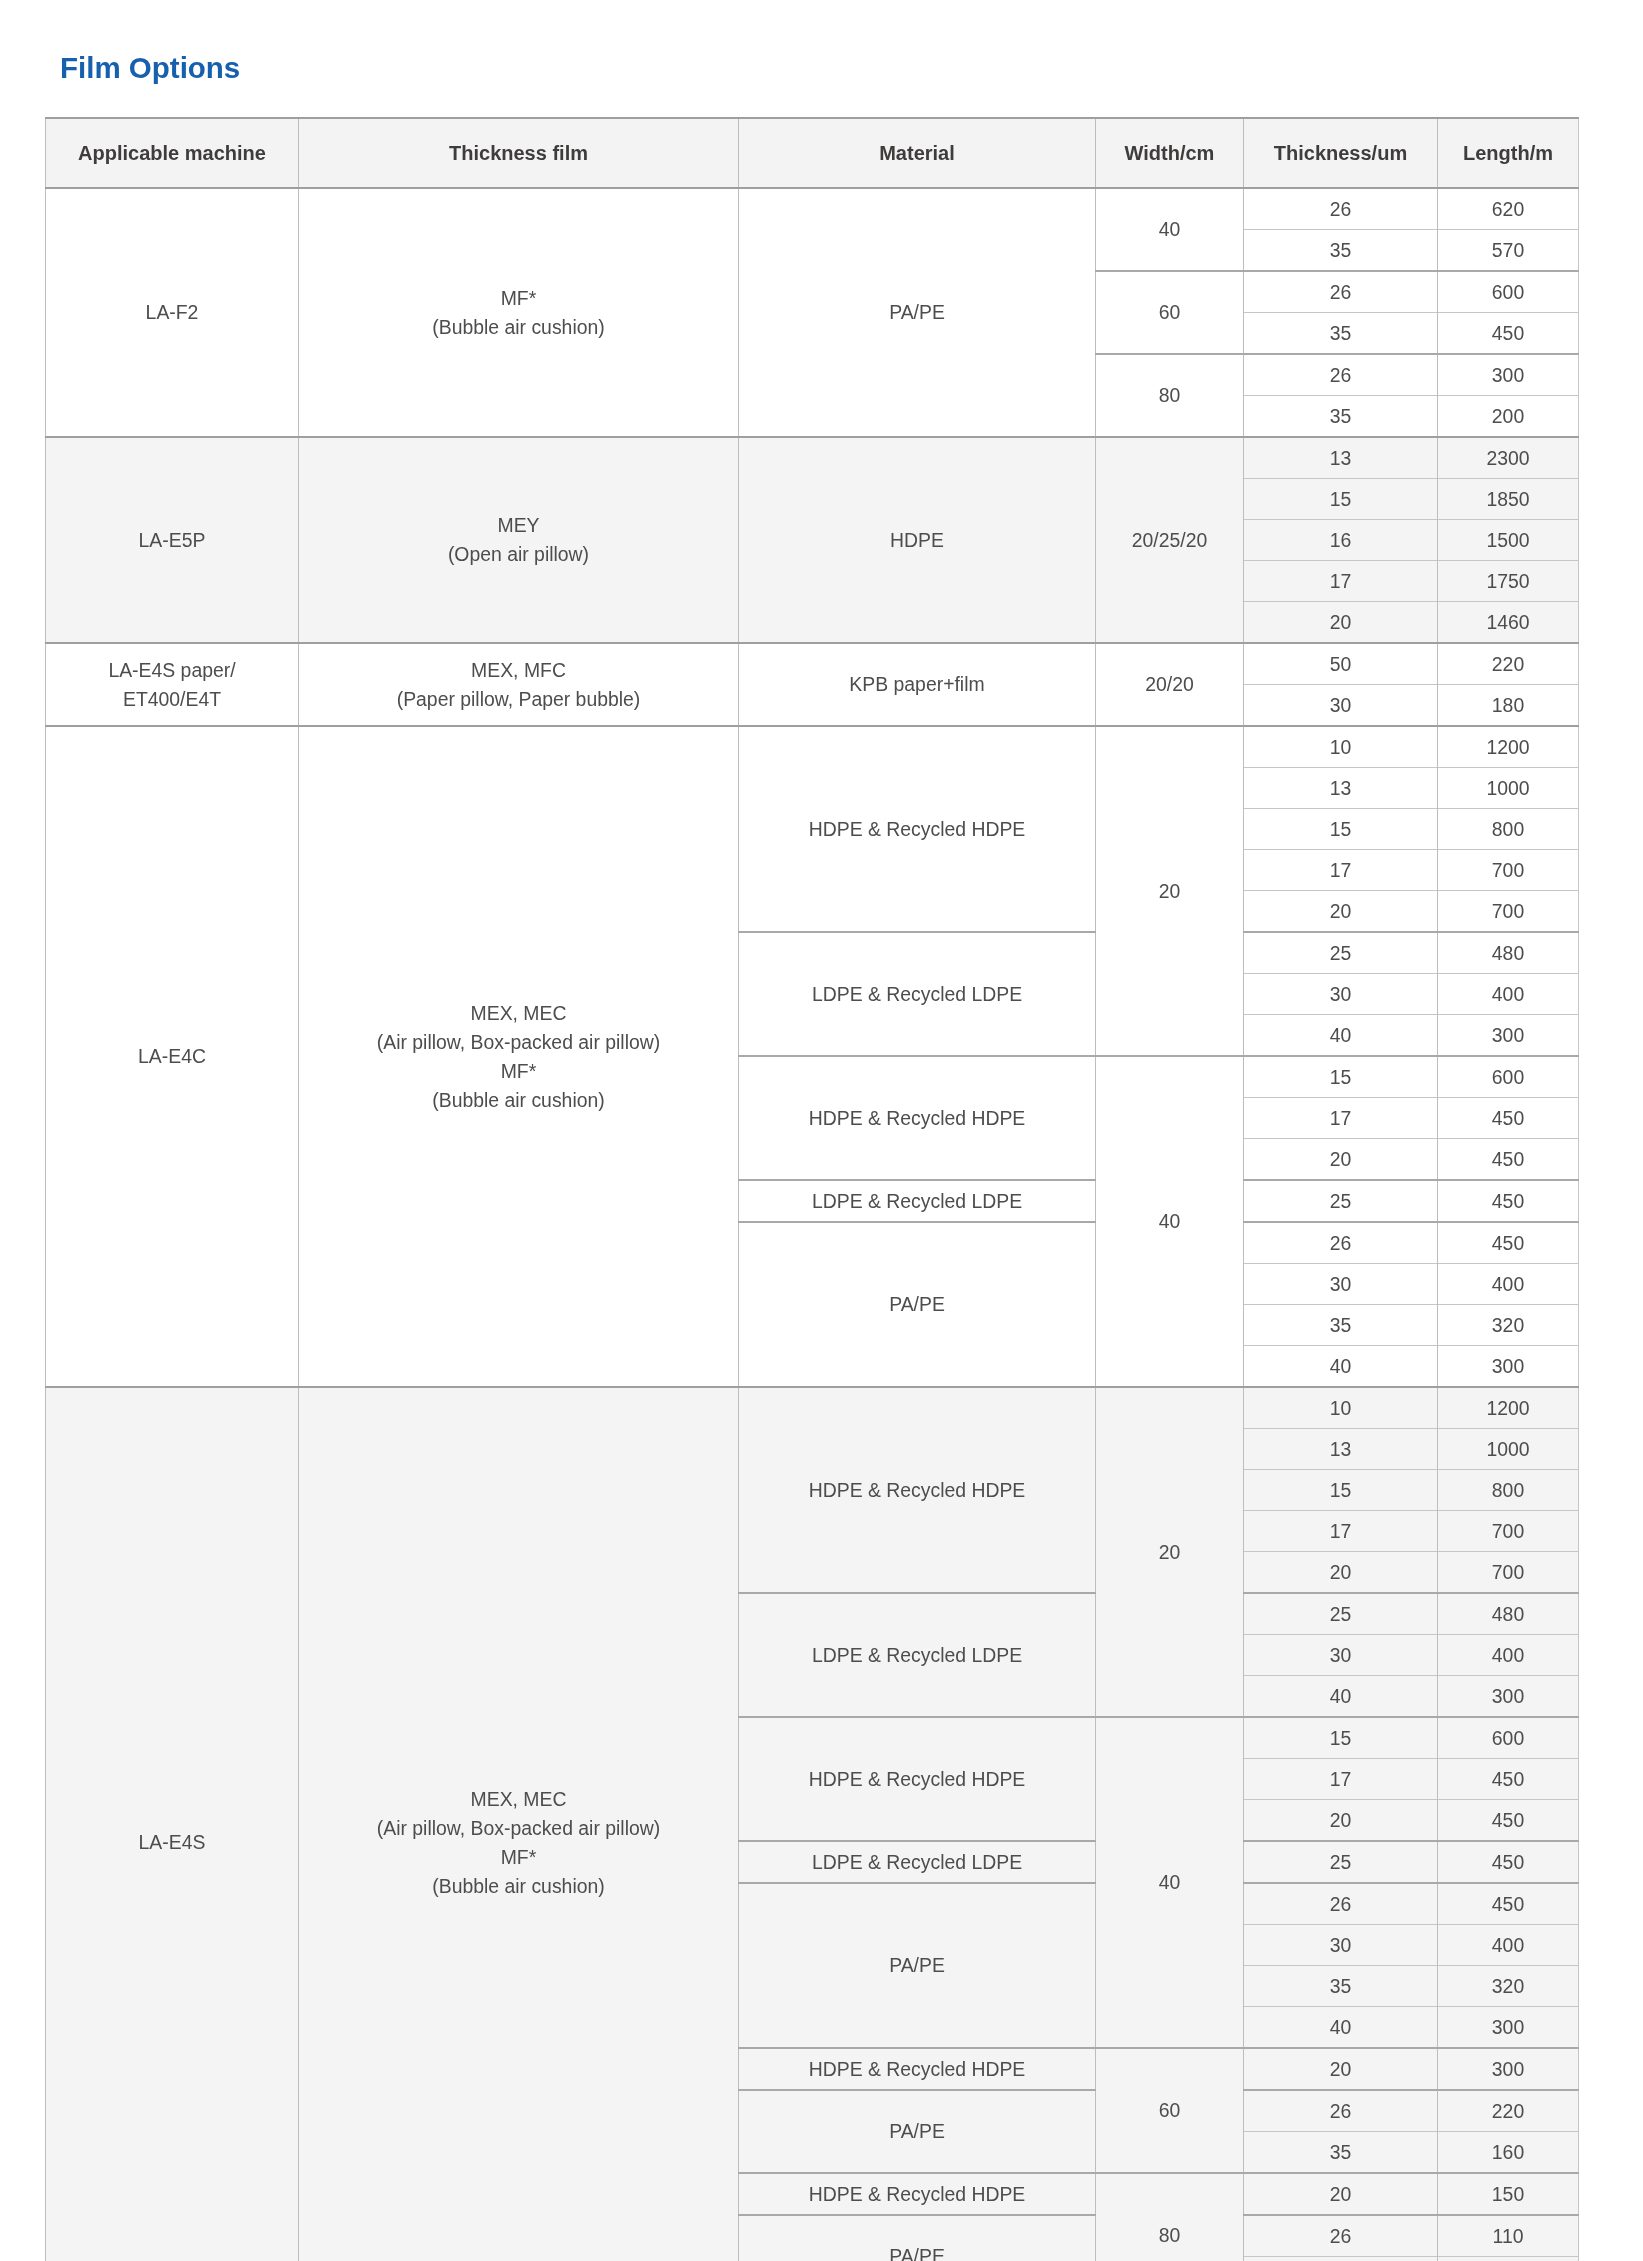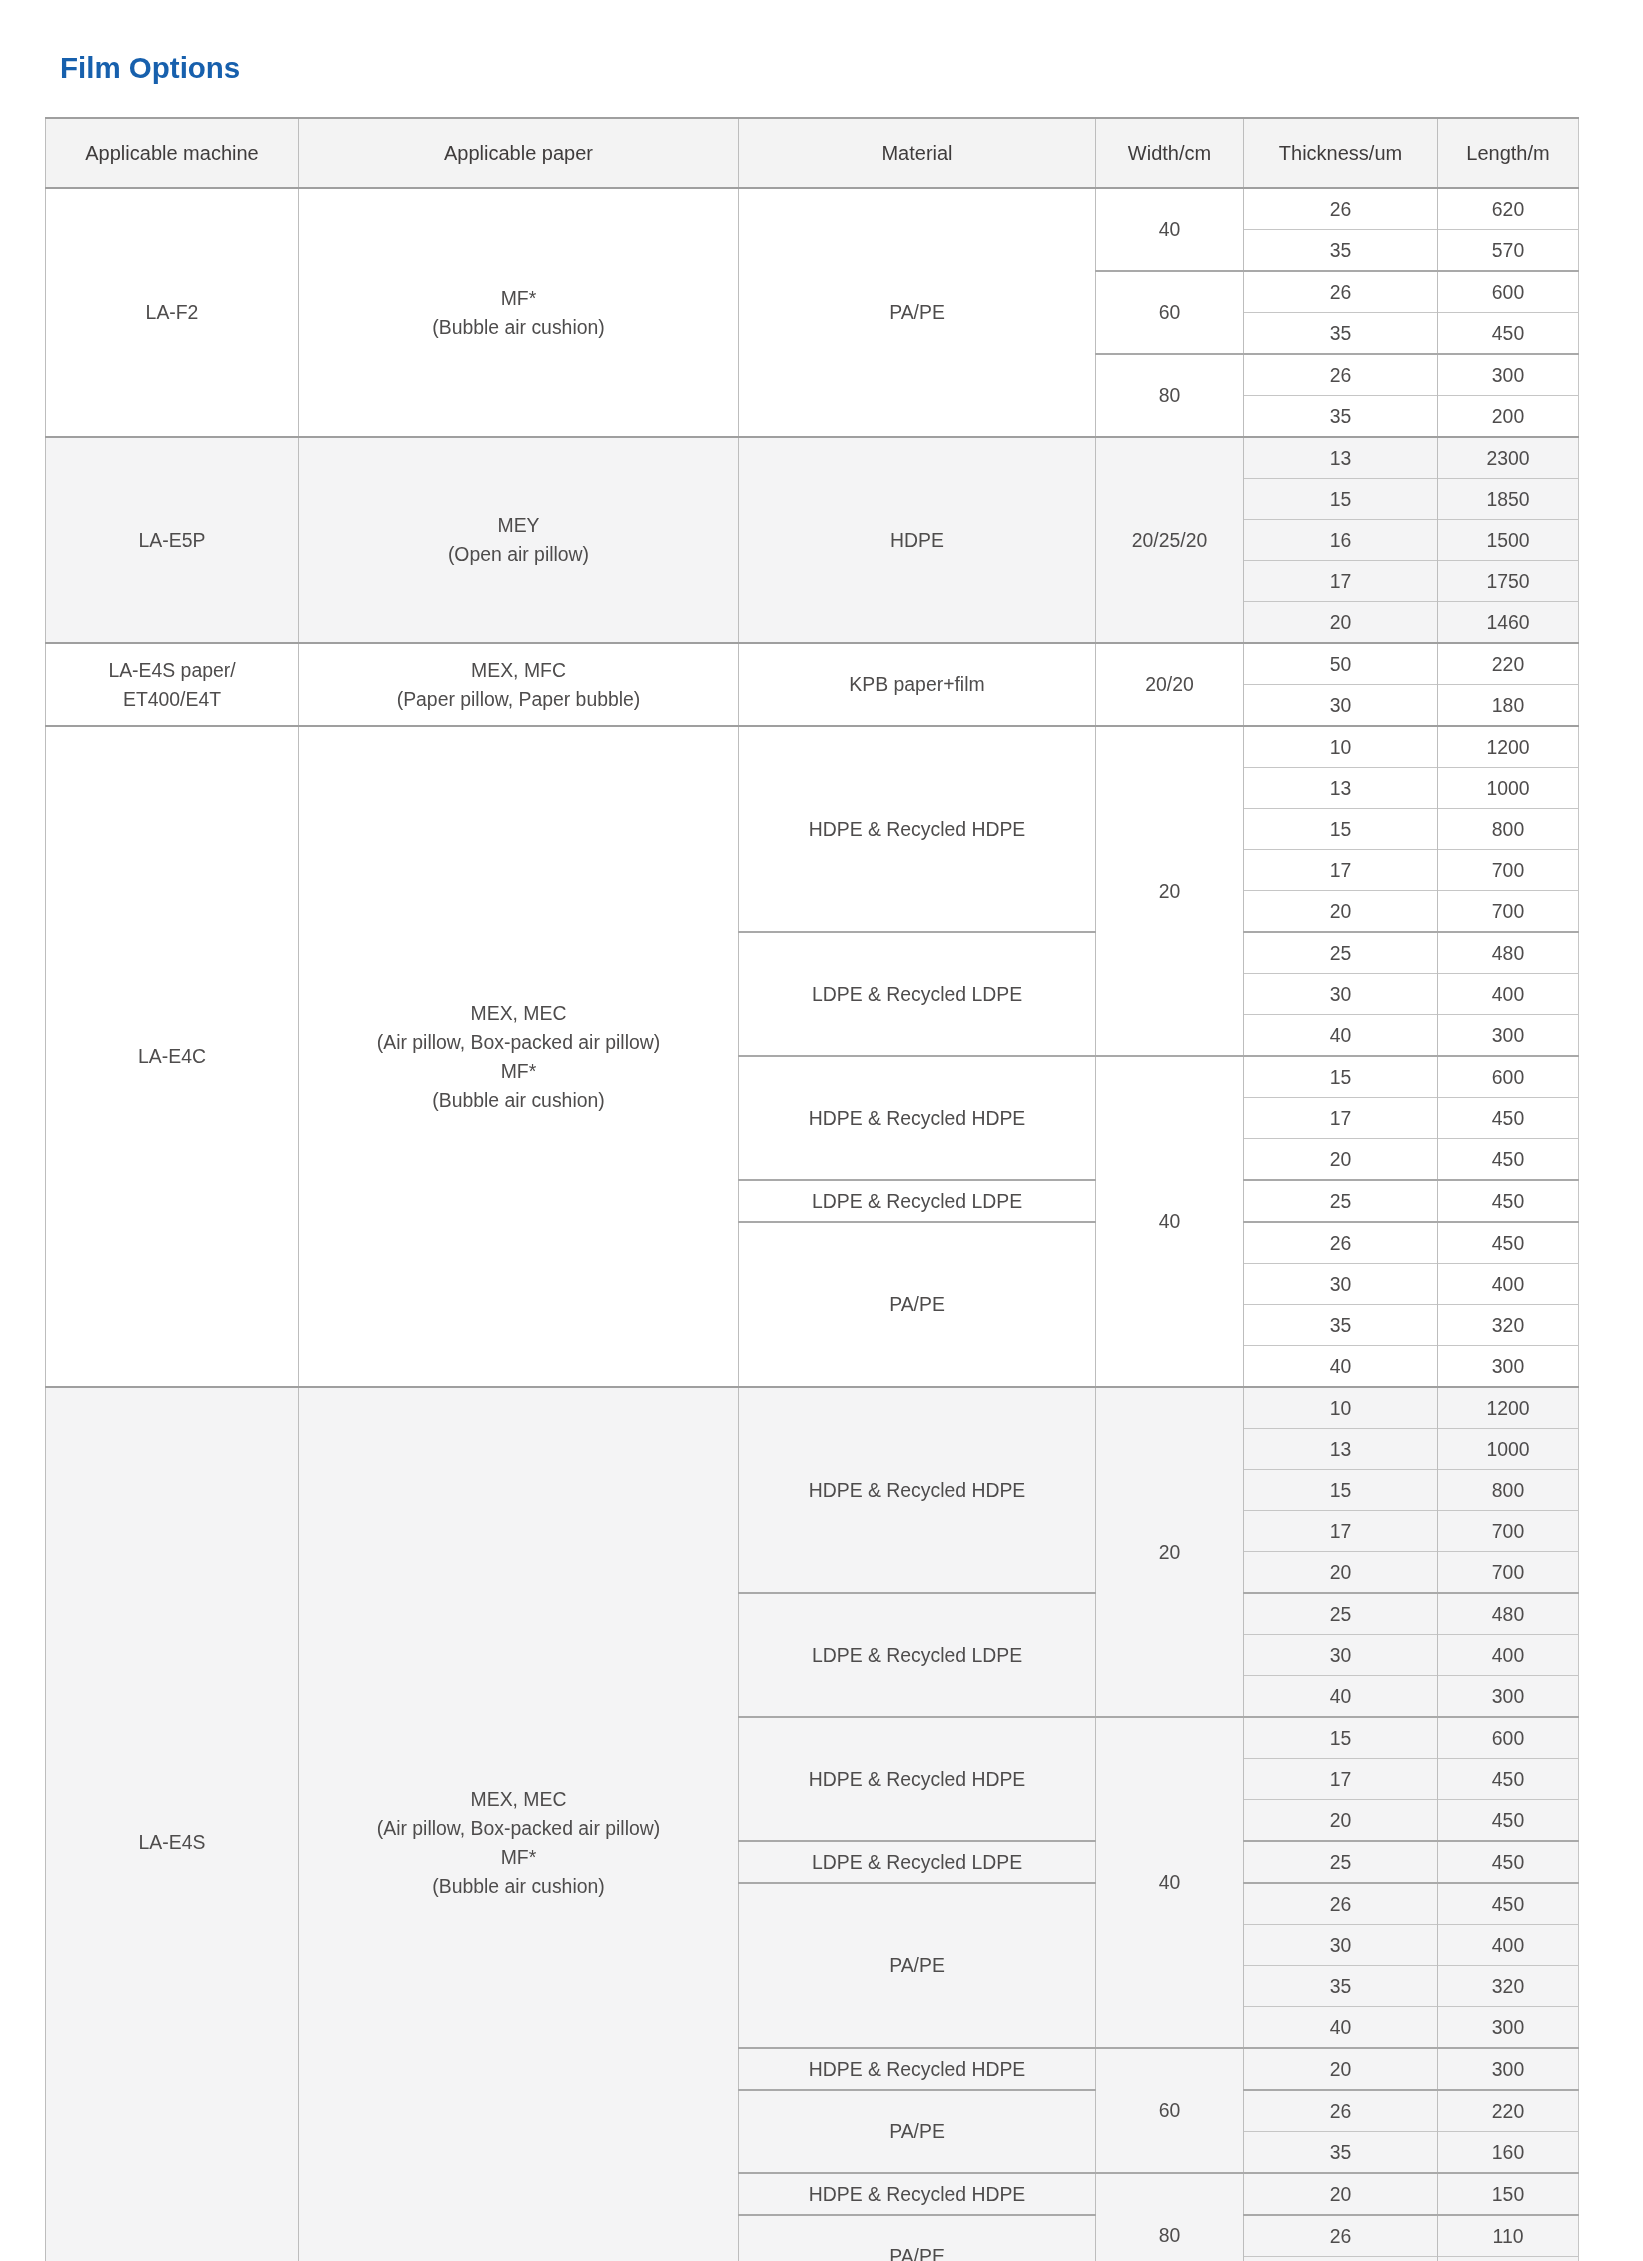--- a/index.html
+++ b/index.html
@@ -22,21 +22,21 @@
   col.c-width{width:148px;}
   col.c-thickness{width:194px;}
   col.c-length{width:141px;}
   th,td{
     border-left:1.4px solid #bdbdbd;
     text-align:center;vertical-align:middle;
     padding:0 4.3px;
   }
   th{
     height:68px;background:#f3f3f3;
-    font-size:20px;font-weight:400;color:#3f3c3c;
+    font-size:20px;font-weight:700;color:#3f3c3c;
     border-bottom:2.2px solid #9f9f9f;
   }
   td{
     height:40px;font-size:19.4px;color:#4e4c4c;background:#ffffff;
   }
   tr.shaded td{background:#f4f4f5;}
   td.b-sec{border-top:2.2px solid #9f9f9f;}
   td.b-mid{border-top:2.2px solid #a9a9a9;}
   td.b-thin{border-top:1.4px solid #c6c6c6;}
   .cell-line{display:block;line-height:29px;}
@@ -52,21 +52,21 @@
       <col class="c-machine">
         <col class="c-film">
         <col class="c-material">
       <col class="c-width">
         <col class="c-thickness">
         <col class="c-length">
     </colgroup>
     <thead>
       <tr>
         <th>Applicable machine</th>
-        <th>Applicable paper</th>
+        <th>Thickness film</th>
         <th>Material</th>
         <th>Width/cm</th>
         <th>Thickness/um</th>
         <th>Length/m</th>
       </tr>
     </thead>
     <tbody>
         <tr>
           <td rowspan="6" class="b-sec">
             <span class="cell-line">LA-F2</span>

